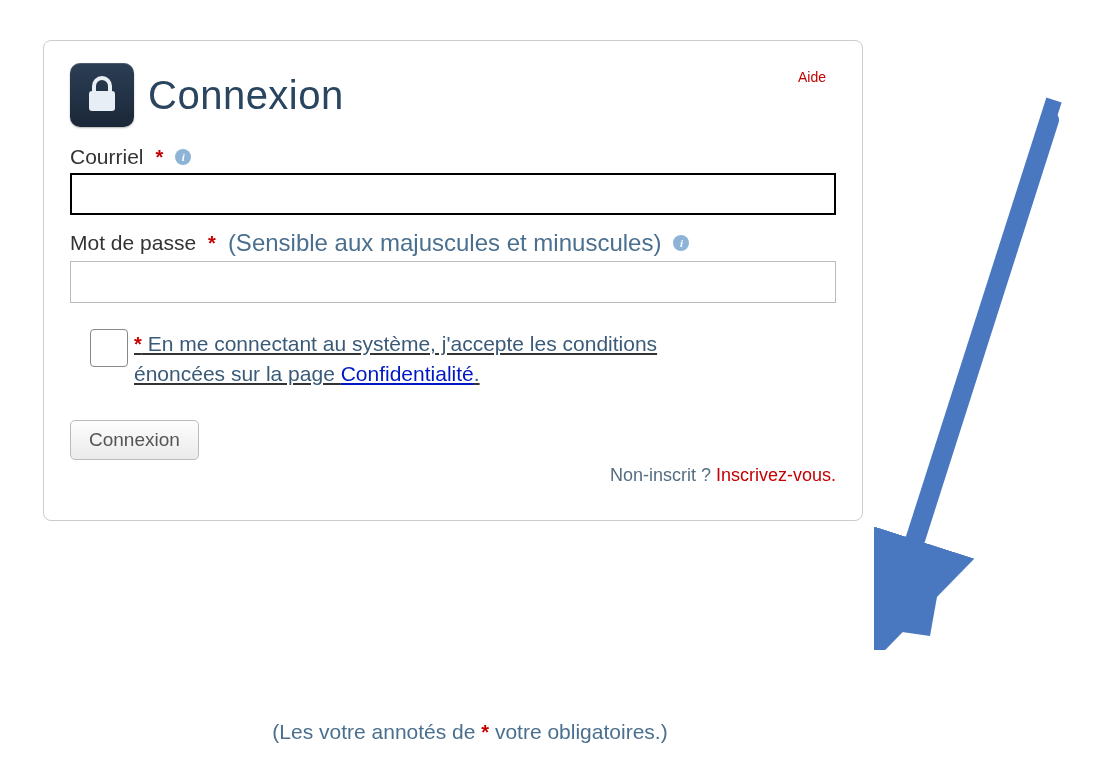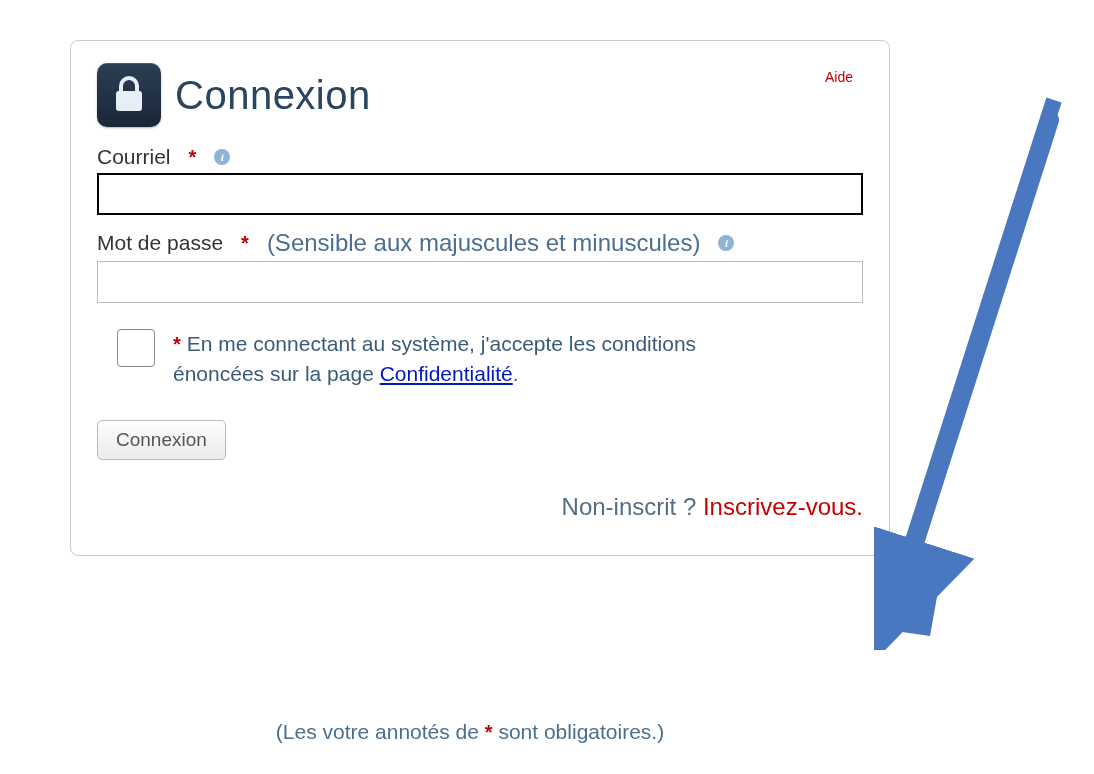--- a/index.html
+++ b/index.html
@@ -10,21 +10,21 @@
     font-family: "Lucida Grande", "Segoe UI", Verdana, Arial, sans-serif;
     font-size: 20px;
     color: #333;
     width: 1094px;
     height: 774px;
     position: relative;
   }
   .panel {
     position: absolute;
     top: 40px;
-    left: 70px;
+    left: 43px;
     width: 820px;
     border: 1px solid #ccc;
     border-radius: 8px;
     padding: 22px 26px 30px 26px;
     background: #fff;
   }
   .panel-header {
     display: flex;
     align-items: flex-start;
     justify-content: space-between;
@@ -57,21 +57,21 @@
     margin-top: 6px;
     margin-right: 10px;
     cursor: pointer;
   }
   .field-block {
     margin-bottom: 14px;
   }
   .field-label-row {
     display: flex;
     align-items: center;
-    gap: 18px;
+    gap: 12px;
     margin-bottom: 4px;
     flex-wrap: wrap;
   }
   .field-label {
     color: #333;
     font-size: 21px;
   }
   .req-star {
     color: #c40000;
     font-weight: bold;
@@ -103,24 +103,25 @@
     font-size: 18px;
     background: #fff;
   }
   .text-input.focused {
     border: 2px solid #000;
     outline: none;
   }
   .consent-row {
     display: flex;
     align-items: flex-start;
-    gap: 18px;
+    gap: 6px;
     margin-top: 26px;
     margin-left: 20px;
     margin-bottom: 30px;
+    text-decoration: underline;
   }
   .consent-checkbox {
     width: 38px;
     height: 38px;
     border: 1px solid #888;
     border-radius: 4px;
     background: #fff;
     flex-shrink: 0;
     cursor: pointer;
   }
@@ -139,22 +140,22 @@
     border: 1px solid #bbb;
     border-radius: 5px;
     padding: 8px 18px;
     font-size: 19px;
     color: #555;
     background: linear-gradient(#fdfdfd, #ebebeb);
     cursor: pointer;
   }
   .footer-links {
     text-align: right;
-    margin-top: 28px;
-    font-size: 24px;
+    margin-top: 2px;
+    font-size: 18px;
     line-height: 1.55;
   }
   .ft-grey { color: #556d82; }
   .ft-red  { color: #c40000; cursor: pointer; }
   .required-note {
     position: absolute;
     top: 720px;
     left: 60px;
     width: 820px;
     text-align: center;
@@ -221,21 +222,21 @@
   
   <div class="footer-links">
     <div>
       <span class="ft-grey">Non-inscrit ? </span><span class="ft-red">Inscrivez-vous.</span>
     </div>
   </div>
 
 </div>
 
 <div class="required-note">
-  <span>(Les votre annotés de </span><span class="req-star">*</span><span> sont obligatoires.)</span>
+  <span>(Les votre annotés de </span><span class="req-star">*</span><span> votre obligatoires.)</span>
 </div>
 
 <svg class="arrow-annotation" width="200" height="540">
   <line x1="170" y1="20" x2="20" y2="490" stroke="#4a78c0" stroke-width="18" stroke-linecap="round"></line>
   <polygon points="20,490 -8,498 46,460 52,496" fill="#4a78c0" transform="translate(0,0)"></polygon>
   <polygon points="-5,510 55,470 40,520" fill="#4a78c0"></polygon>
 
   <polygon points="8,530 60,480 50,536" fill="#4a78c0"></polygon>
   <polygon points="0,520 18,460 60,500" fill="#4a78c0" transform="translate(-6,6)"></polygon>
 </svg>

